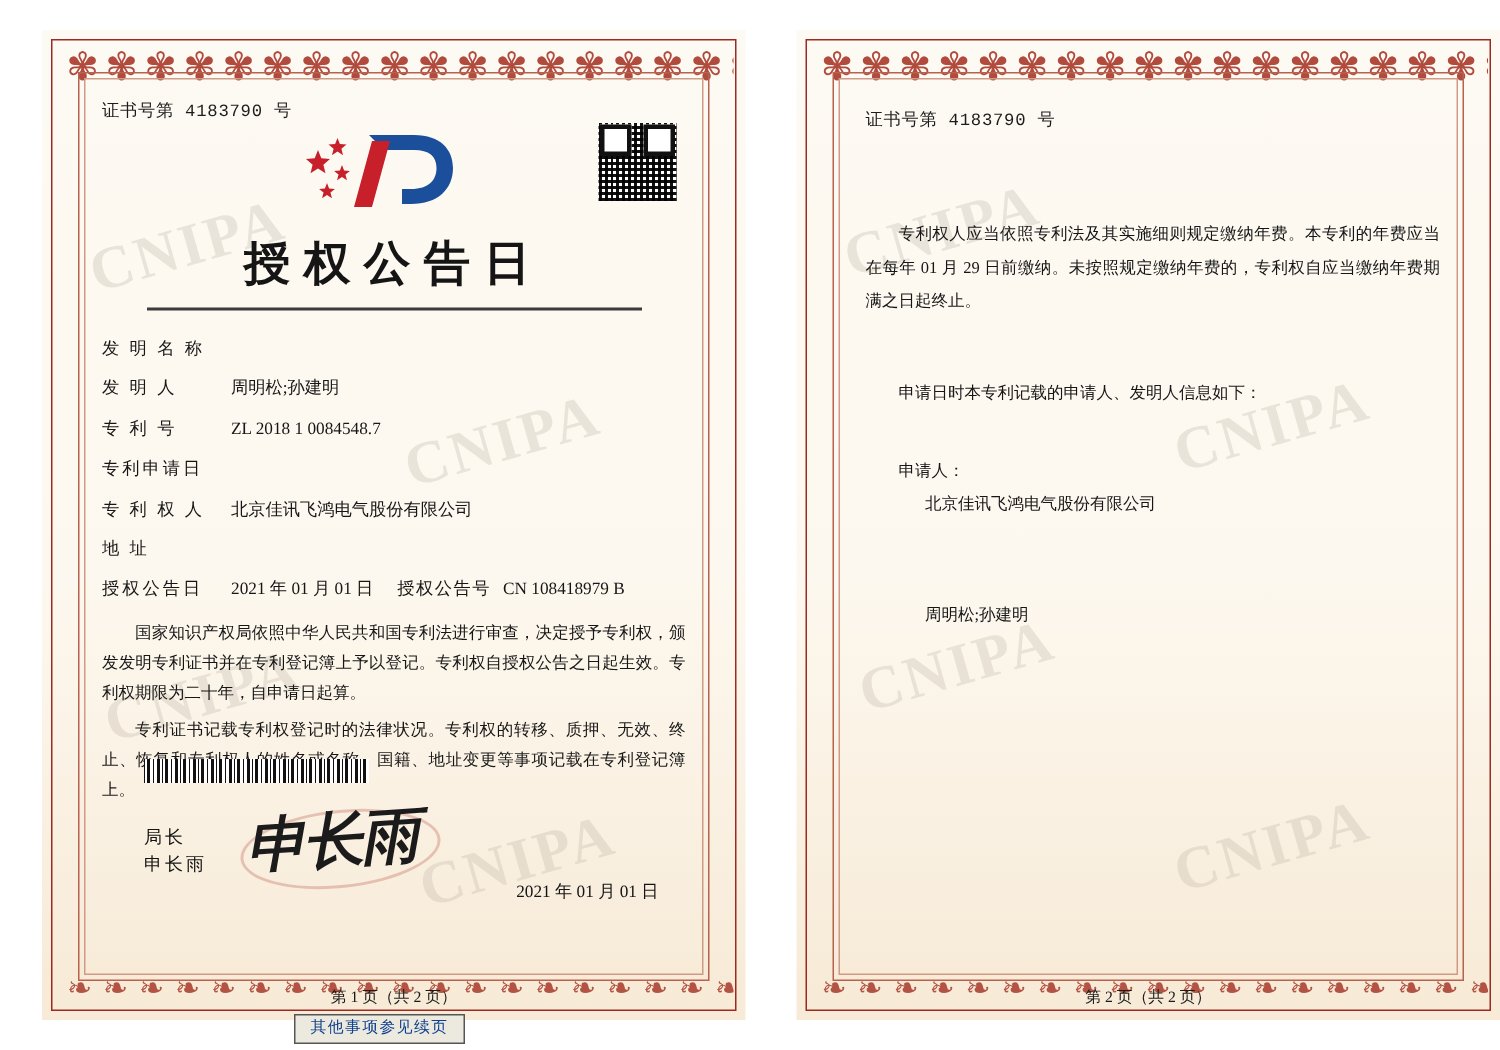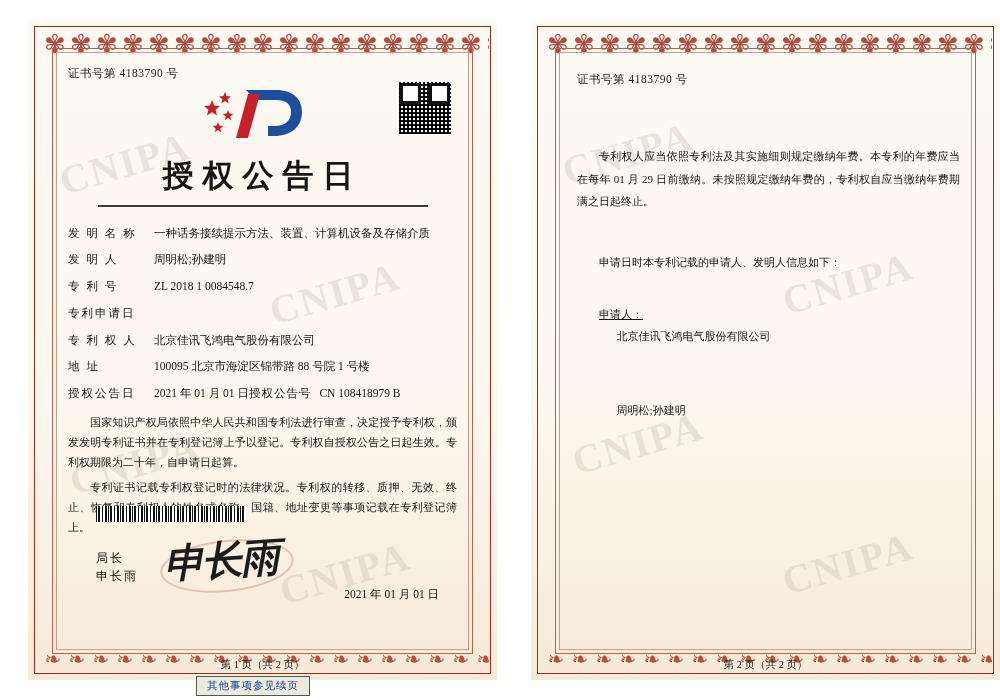--- a/index.html
+++ b/index.html
@@ -102,20 +102,21 @@
 
   
   .content {
     position: absolute;
     left: 40px; right: 40px; top: 46px; bottom: 40px;
   }
   .cert-no {
     font-size: 11.5px;
     color: #1c1c1c;
     letter-spacing: 0.5px;
+    font-family: Liberation Mono, monospace;
   }
   .emblem {
     position: absolute;
     left: 50%;
     transform: translateX(-50%);
     top: 18px;
     width: 130px;
     height: 58px;
   }
   .qr {
@@ -169,20 +170,21 @@
   .field .lbl {
     width: 86px;
     flex: 0 0 86px;
     letter-spacing: 2px;
   }
   .field .val {
     flex: 1 1 auto;
   }
   .field .lbl2 {
     flex: 0 0 auto;
+    margin-left: 16px;
     margin-right: 8px;
     letter-spacing: 1px;
   }
 
   .para {
     font-size: 11px;
     line-height: 1.85;
     text-indent: 2em;
     color: #161616;
     margin-top: 4px;
@@ -258,21 +260,21 @@
     text-indent: 2em;
     color: #161616;
     text-align: justify;
   }
   .r-block { margin-top: 30px; }
   .r-line {
     font-size: 11px;
     line-height: 2.0;
     color: #161616;
   }
-  .indent1 { text-indent: 2em; text-decoration: underline; }
+  .indent1 { text-indent: 2em; }
   .indent2 { padding-left: 3.6em; }
 
   
   .bottom-tag {
     position: absolute;
     left: 196px;
     bottom: 4px;
     width: 112px;
     height: 18px;
     border: 1px solid #555;
@@ -356,40 +358,38 @@
       </div>
 
       <div class="qr"></div>
 
       <div class="title">授权公告日</div>
       <div class="title-rule"></div>
 
       <div class="fields">
         <div class="field">
           <div class="lbl">发 明 名 称</div>
-          <div class="val">一种话务接续提示方法、装置、计算机设备及存储介质</div>
         </div>
         <div class="field">
           <div class="lbl">发 明 人</div>
           <div class="val">周明松;孙建明</div>
         </div>
         <div class="field">
           <div class="lbl">专 利 号</div>
           <div class="val">ZL 2018 1 0084548.7</div>
         </div>
         <div class="field">
           <div class="lbl">专利申请日</div>
         </div>
         <div class="field">
           <div class="lbl">专 利 权 人</div>
           <div class="val">北京佳讯飞鸿电气股份有限公司</div>
         </div>
         <div class="field">
           <div class="lbl">地 址</div>
-          <div class="val">100095 北京市海淀区锦带路 88 号院 1 号楼</div>
         </div>
         <div class="field">
           <div class="lbl">授权公告日</div>
           <div>2021 年 01 月 01 日</div>
           <div class="lbl2">授权公告号</div>
           <div>CN 108418979 B</div>
         </div>
       </div>
 
       <div class="para">国家知识产权局依照中华人民共和国专利法进行审查，决定授予专利权，颁发发明专利证书并在专利登记簿上予以登记。专利权自授权公告之日起生效。专利权期限为二十年，自申请日起算。</div>

